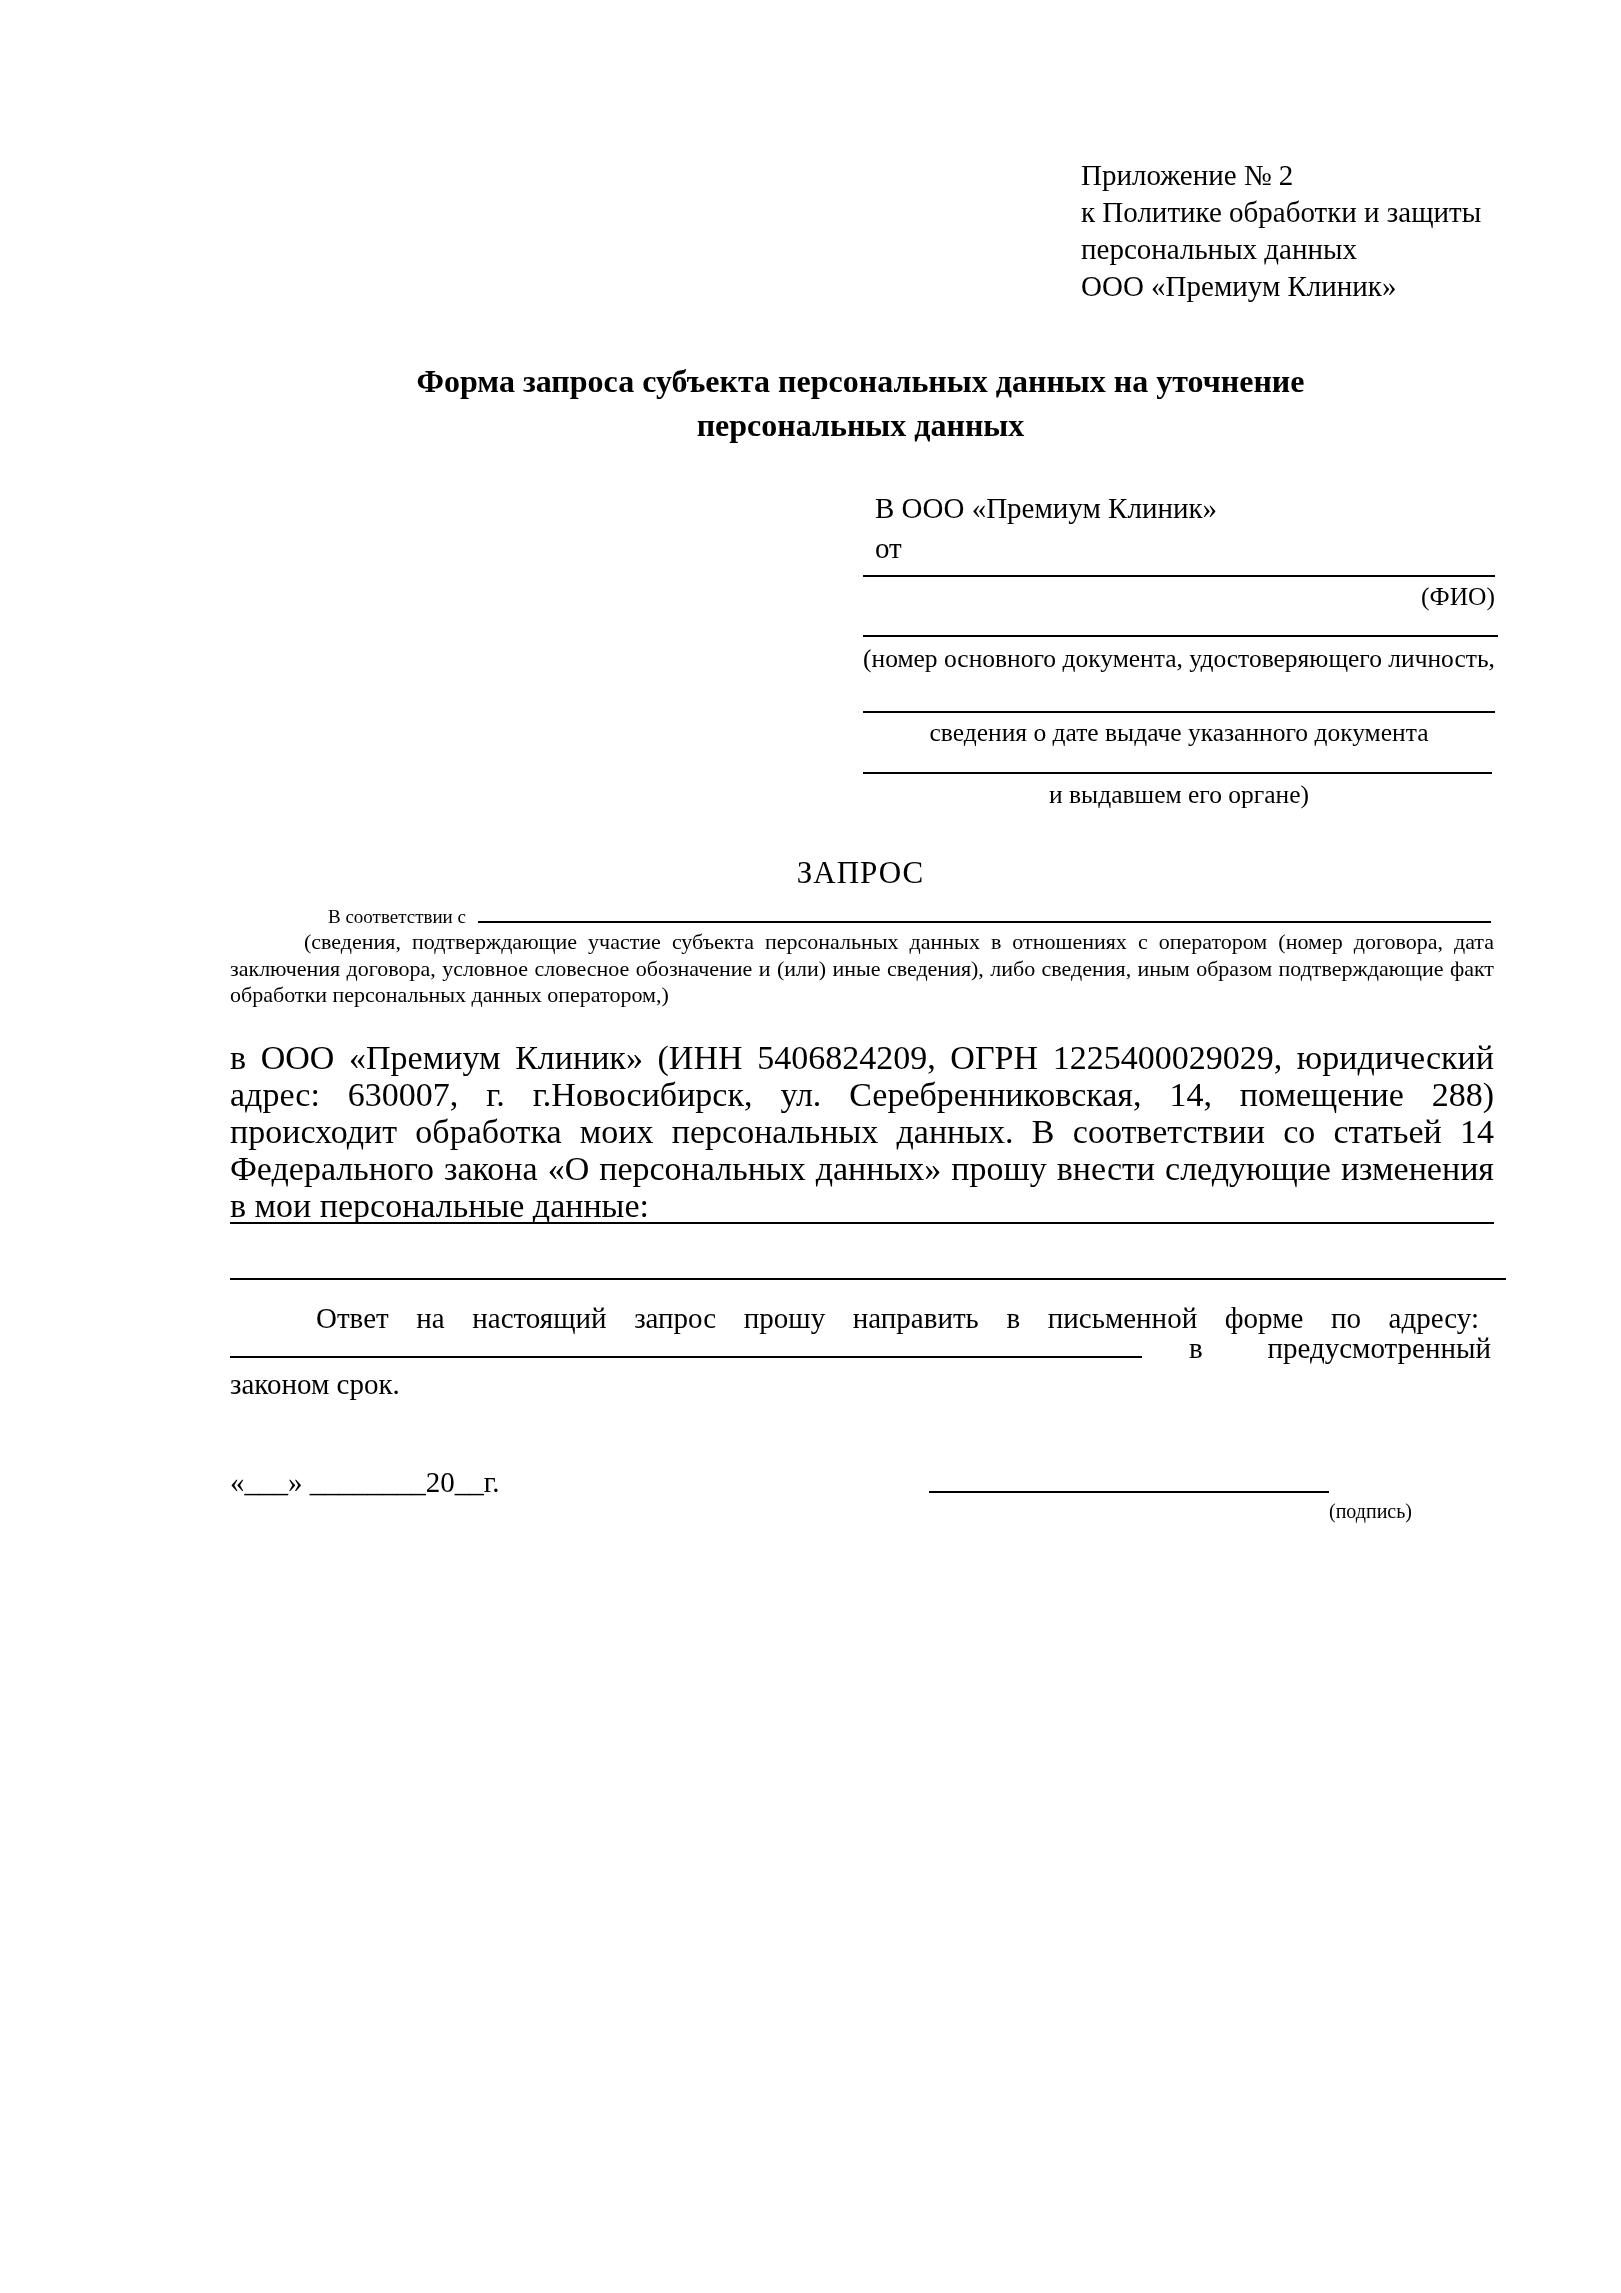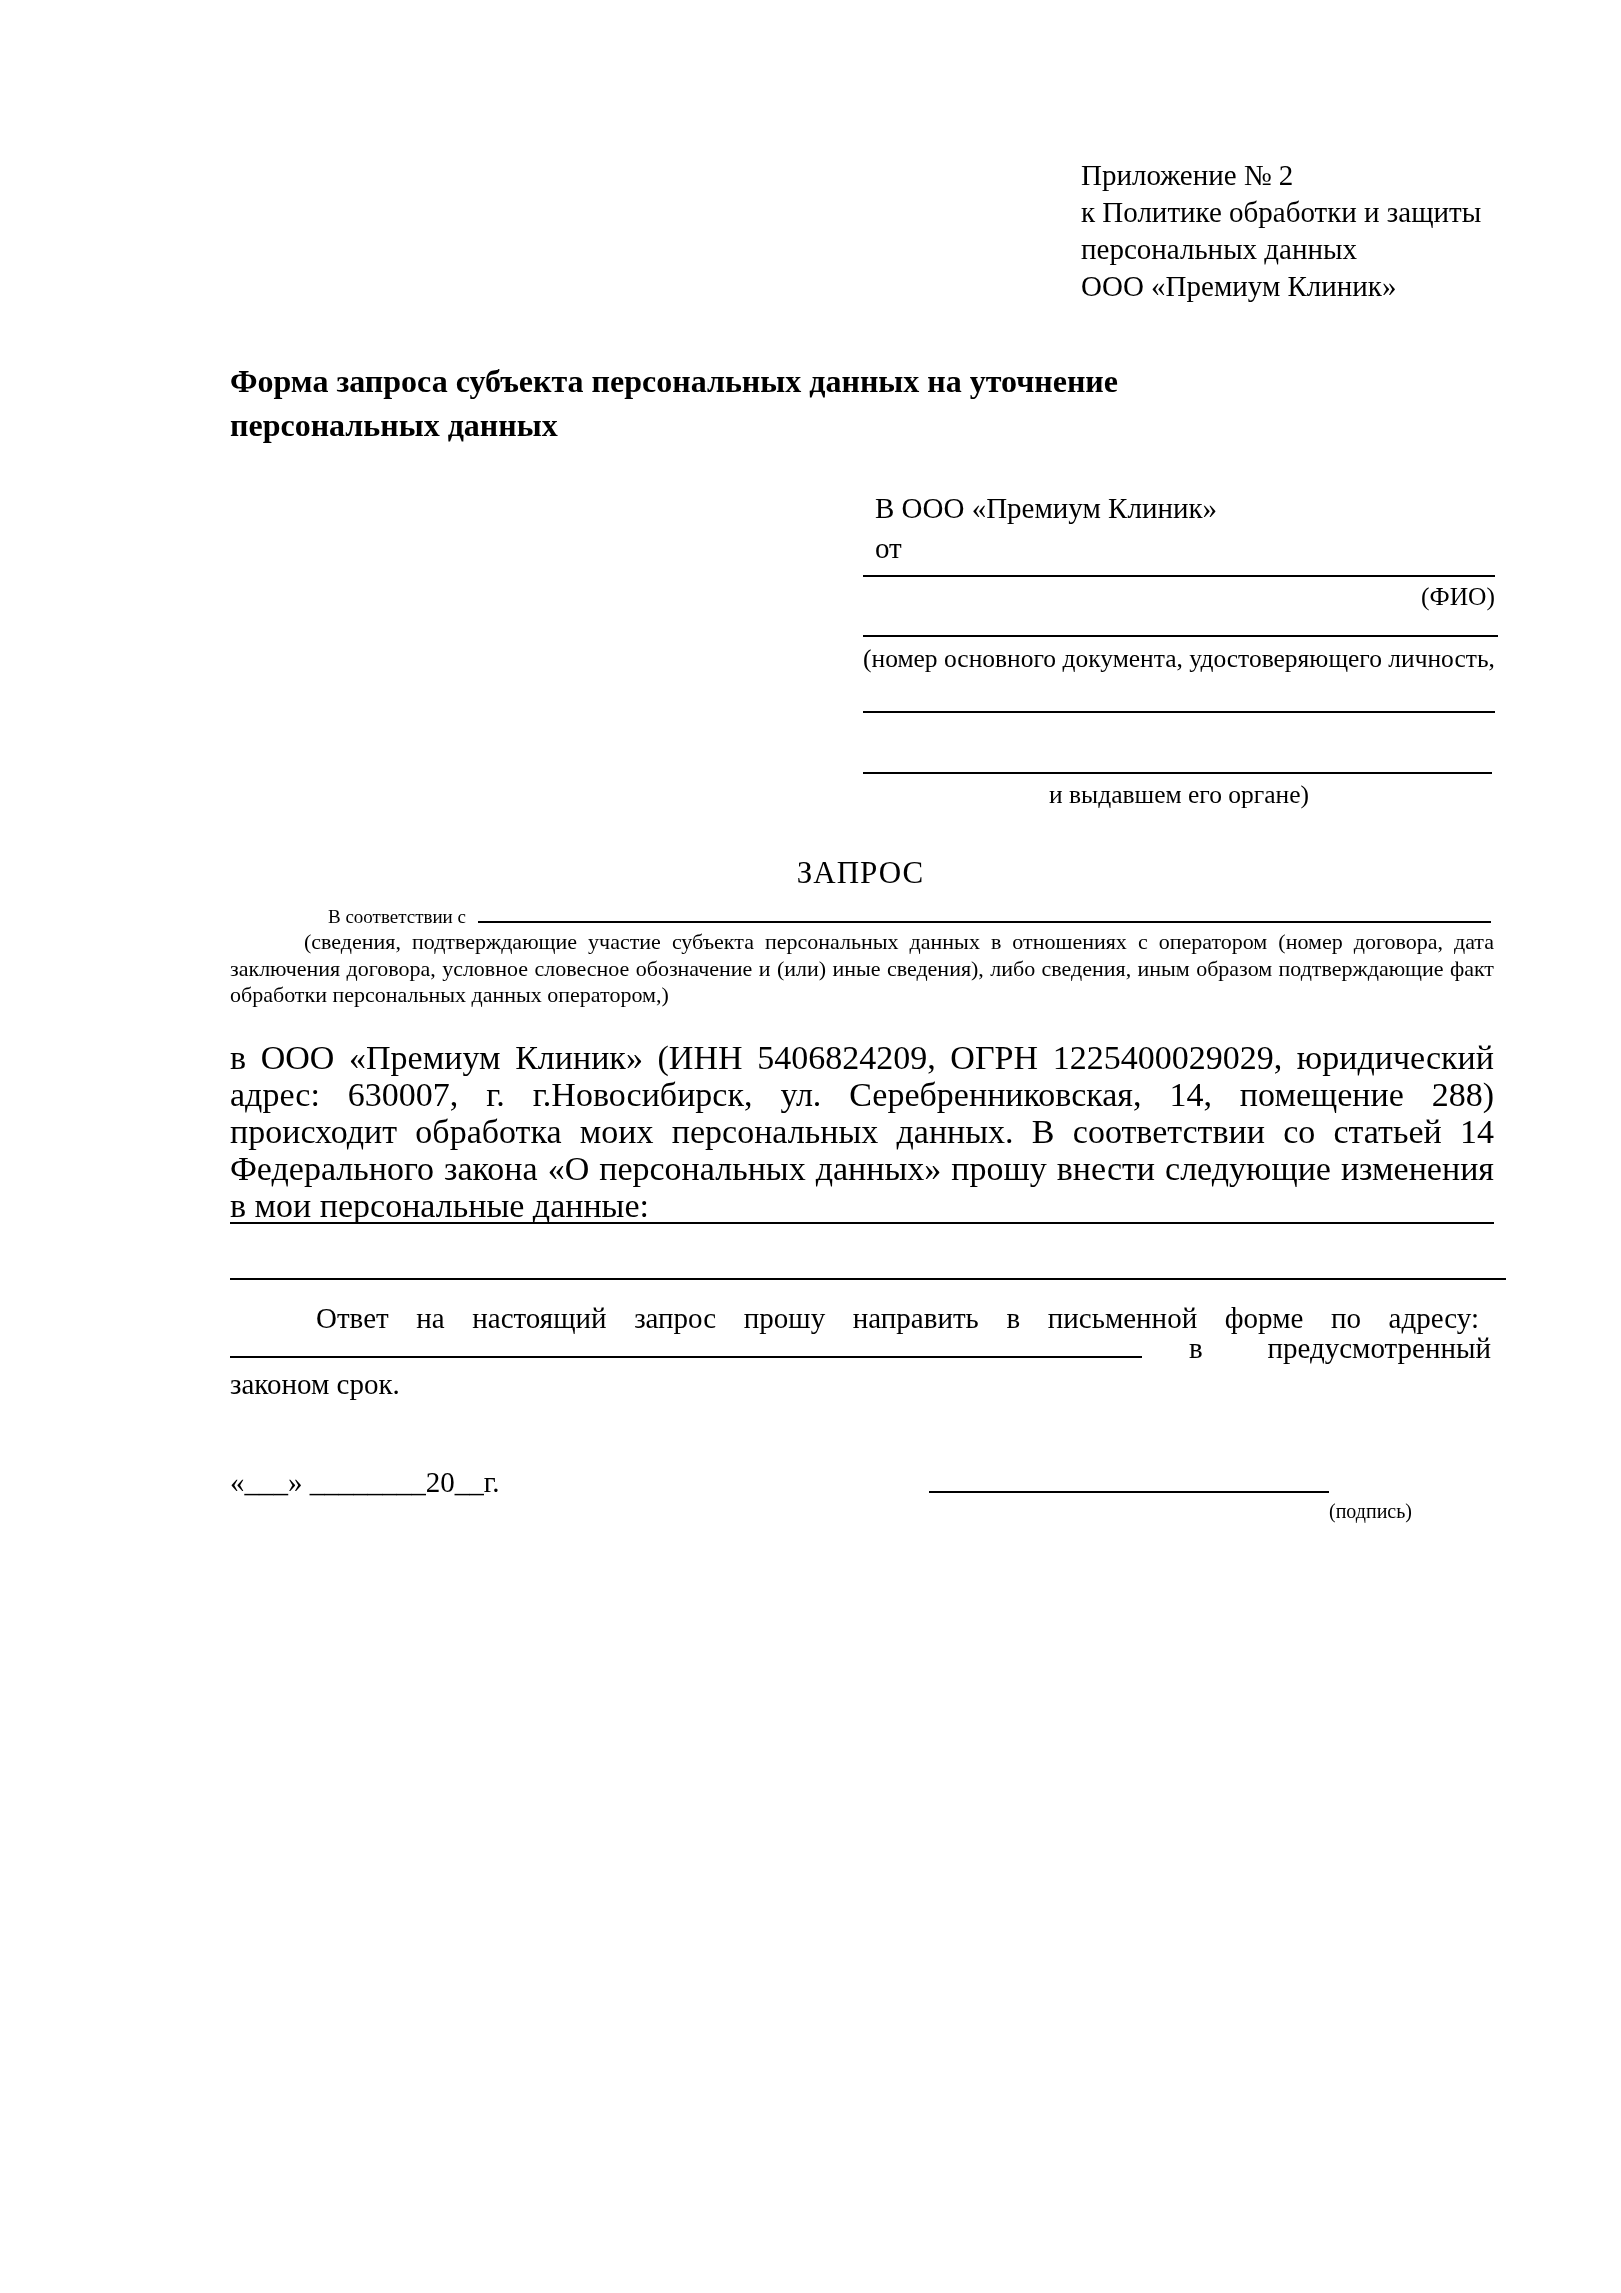--- a/index.html
+++ b/index.html
@@ -17,21 +17,21 @@
 
   
   .header-block {
     left: 1081px; top: 157px; width: 412px;
     font-size: 29px; line-height: 37px; text-align: left;
   }
 
   
   .doc-title {
     left: 230px; top: 359px; width: 1261px;
-    font-size: 32px; line-height: 44px; font-weight: bold; text-align: left;
+    font-size: 32px; line-height: 44px; font-weight: bold; text-align: center;
   }
 
   
   .addr-to   { left: 875px; top: 492px; font-size: 29px; }
   .addr-from { left: 875px; top: 532px; font-size: 29px; }
   .fill-line { border-bottom: 2px solid #000; height: 0; }
   .f-l1 { left: 863px; top: 575px; width: 632px; }
   .f-l2 { left: 863px; top: 635px; width: 635px; }
   .f-l3 { left: 863px; top: 711px; width: 632px; }
   .f-l4 { left: 863px; top: 772px; width: 629px; }
@@ -111,20 +111,21 @@
   <div class="abs addr-to">В ООО «Премиум Клиник»</div>
   <div class="abs addr-from">от</div>
 
   <div class="abs fill-line f-l1"></div>
   <div class="abs f-cap f-c1">(ФИО)</div>
 
   <div class="abs fill-line f-l2"></div>
   <div class="abs f-cap f-c2">(номер основного документа, удостоверяющего личность,</div>
 
   <div class="abs fill-line f-l3"></div>
+  <div class="abs f-cap f-c3">сведения о дате выдаче указанного документа</div>
 
   <div class="abs fill-line f-l4"></div>
   <div class="abs f-cap f-c4">и выдавшем его органе)</div>
 
   <div class="abs request-heading">ЗАПРОС</div>
 
   <div class="abs intro-line">
     <span class="txt">В соответствии с</span>
     <span class="fill"></span>
   </div>

